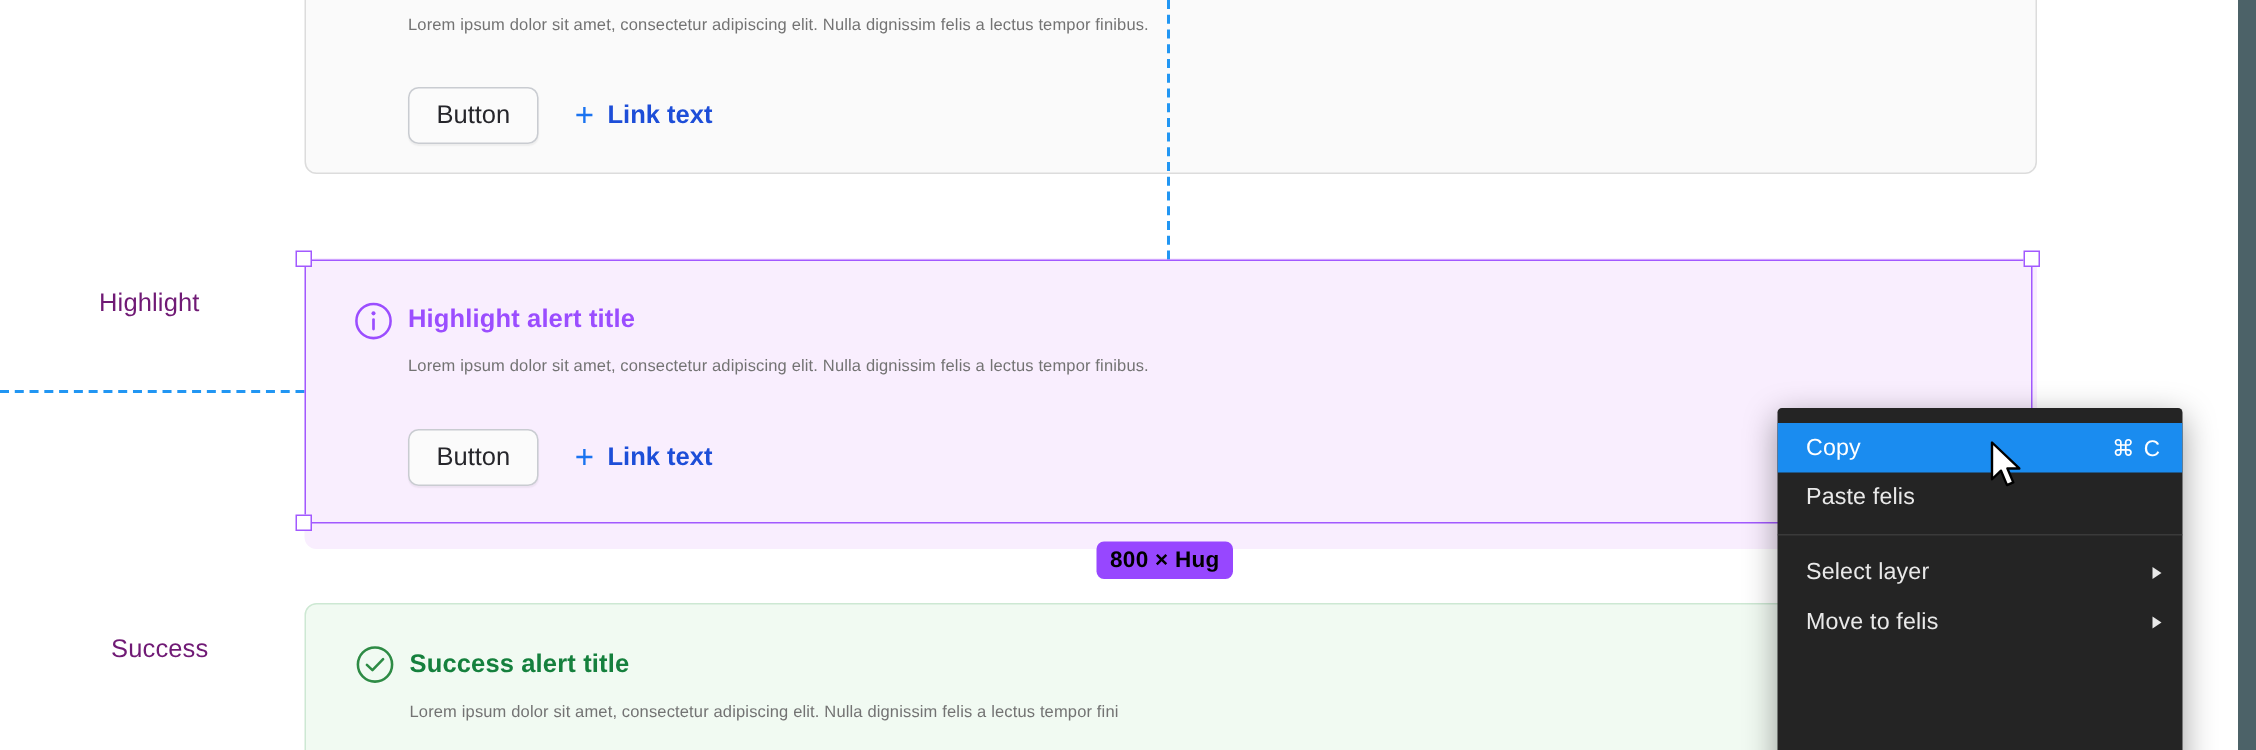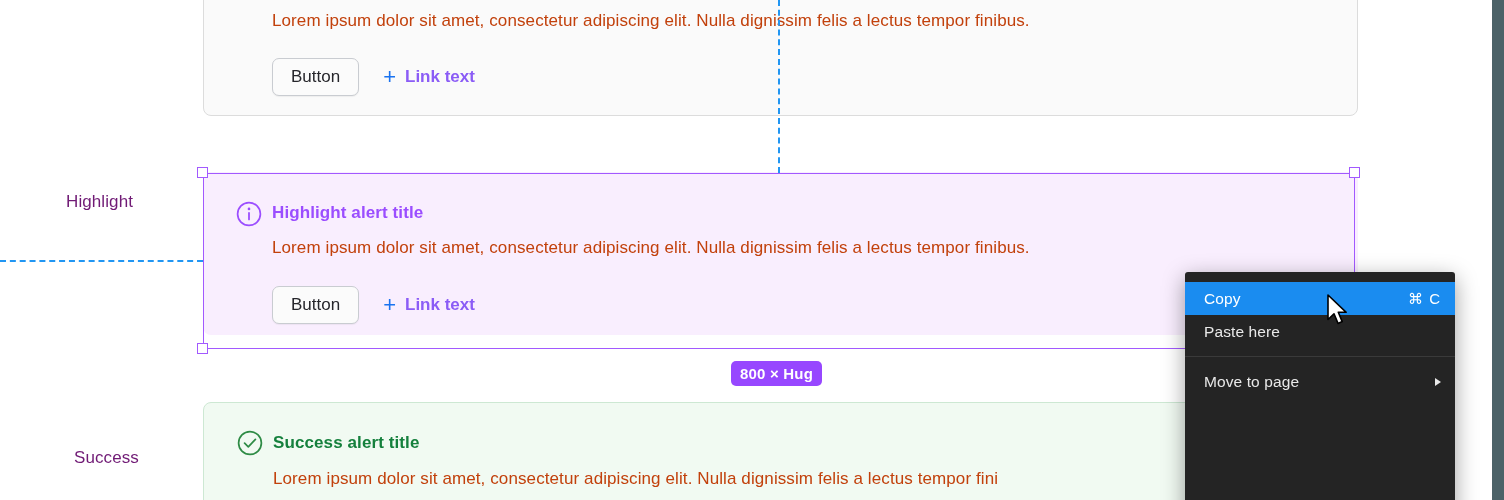--- a/index.html
+++ b/index.html
@@ -16,61 +16,61 @@
     position:absolute;top:0;right:0;width:12px;height:500px;
     background:#4c6268;
   }
 
   
   .row-label{
     position:absolute;color:#701a75;font-size:17px;letter-spacing:.1px;
     white-space:nowrap;
   }
   #lbl-highlight{left:66px;top:192px;}
-  #lbl-success{left:74px;top:448px;}
+  #lbl-success{left:74px;top:423px;}
 
   
   .alert{
     position:absolute;box-sizing:border-box;
     border-radius:8px;
   }
   .alert .inner{position:absolute;inset:0;}
   .alert-icon{
     position:absolute;left:33px;width:26px;height:26px;
   }
   .alert-title{
     position:absolute;font-size:17px;font-weight:bold;letter-spacing:.1px;
     white-space:nowrap;
   }
   .alert-body{
-    position:absolute;font-size:17px;color:#c2410c;letter-spacing:.1px;
+    position:absolute;font-size:11px;color:#737373;letter-spacing:.1px;
     white-space:nowrap;
   }
   .alert-actions{position:absolute;display:flex;align-items:center;gap:0px;}
   .btn{
     box-sizing:border-box;
     height:38px;padding:0 18px;
     display:flex;align-items:center;justify-content:center;
     border:1px solid #c9ccd1;border-radius:7px;
     background:#fbfbfb;color:#26262b;font-size:17px;
     box-shadow:0 1px 1px rgba(0,0,0,.05);
     white-space:nowrap;
   }
   .linkwrap{display:flex;align-items:center;margin-left:24px;gap:9px;}
   .plus{color:#1a73f0;font-size:22px;line-height:1;font-weight:400;}
-  .linktext{color:#8b5cf6;font-size:17px;font-weight:bold;white-space:nowrap;}
+  .linktext{color:#1d4ed8;font-size:17px;font-weight:bold;white-space:nowrap;}
 
   
   #alert-neutral{
     left:203px;top:-120px;width:1155px;height:236px;
     background:#fafafa;border:1px solid #dcdcdc;
   }
   
   #alert-highlight{
-    left:203px;top:172px;width:1155px;height:163px;
+    left:203px;top:172px;width:1155px;height:194px;
     background:#f9eefe;
   }
   
   #alert-success{
     left:203px;top:402px;width:1155px;height:150px;
     background:#f1faf2;border:1px solid #cde8d3;
   }
 
   
   .sel-frame{
@@ -82,21 +82,21 @@
     border:1.6px solid #a259ff;box-sizing:border-box;
   }
   .h-tl{left:197px;top:167px;}
   .h-tr{left:1349px;top:167px;}
   .h-bl{left:197px;top:343px;}
   .h-br{left:1349px;top:343px;}
 
   
   .size-badge{
     position:absolute;left:731px;top:361px;
-    background:#9747ff;color:#ffffff;font-size:15px;font-weight:bold;
+    background:#9747ff;color:#000000;font-size:15px;font-weight:bold;
     padding:4px 9px;border-radius:5px;white-space:nowrap;letter-spacing:.2px;
   }
 
   
   .guide-v{
     position:absolute;left:778px;top:0;width:0;height:173px;
     border-left:2px dashed #2196f3;
   }
   .guide-h{
     position:absolute;left:0;top:260px;width:203px;height:0;
@@ -195,31 +195,35 @@
   <div class="row-label" id="lbl-success">Success</div>
 
   <div class="ctx-menu">
 
     <div class="ctx-item active">
       <span class="ctx-label">Copy</span>
       <span class="ctx-shortcut">⌘ C</span>
     </div>
 
     <div class="ctx-item">
-      <span class="ctx-label">Paste here</span>
+      <span class="ctx-label">Paste felis</span>
       <span class="ctx-shortcut"></span>
     </div>
 
 
 
     <div class="ctx-sep"></div>
 
-
     <div class="ctx-item">
-      <span class="ctx-label">Move to page</span>
+      <span class="ctx-label">Select layer</span>
+      <span class="ctx-arrow"></span>
+    </div>
+
+    <div class="ctx-item">
+      <span class="ctx-label">Move to felis</span>
       <span class="ctx-arrow"></span>
     </div>
 
   </div>
 
   <div class="cursor">
     <svg width="26" height="34" viewBox="0 0 26 34">
       <path d="M2 1 L2 25.5 L8 19.8 L12 29.4 L16.2 27.6 L12.3 18.3 L20.2 18.3 Z" fill="#ffffff" stroke="#000000" stroke-width="1.6" stroke-linejoin="round"></path>
     </svg>
   </div>

